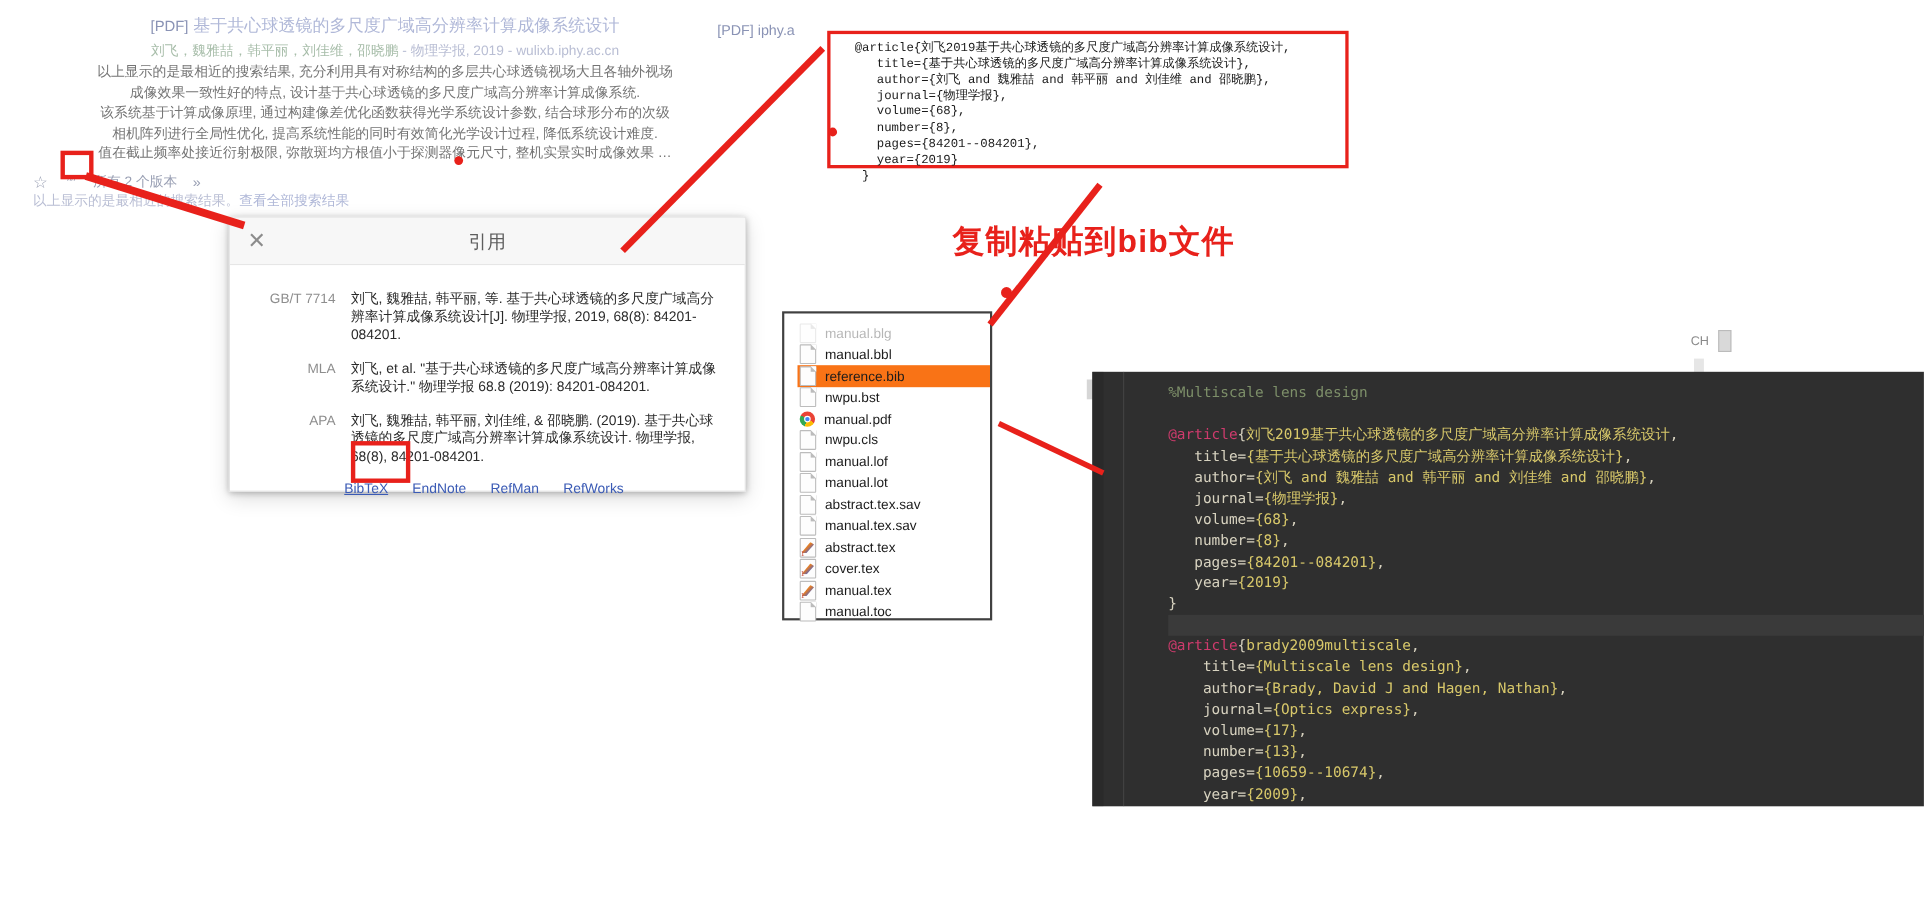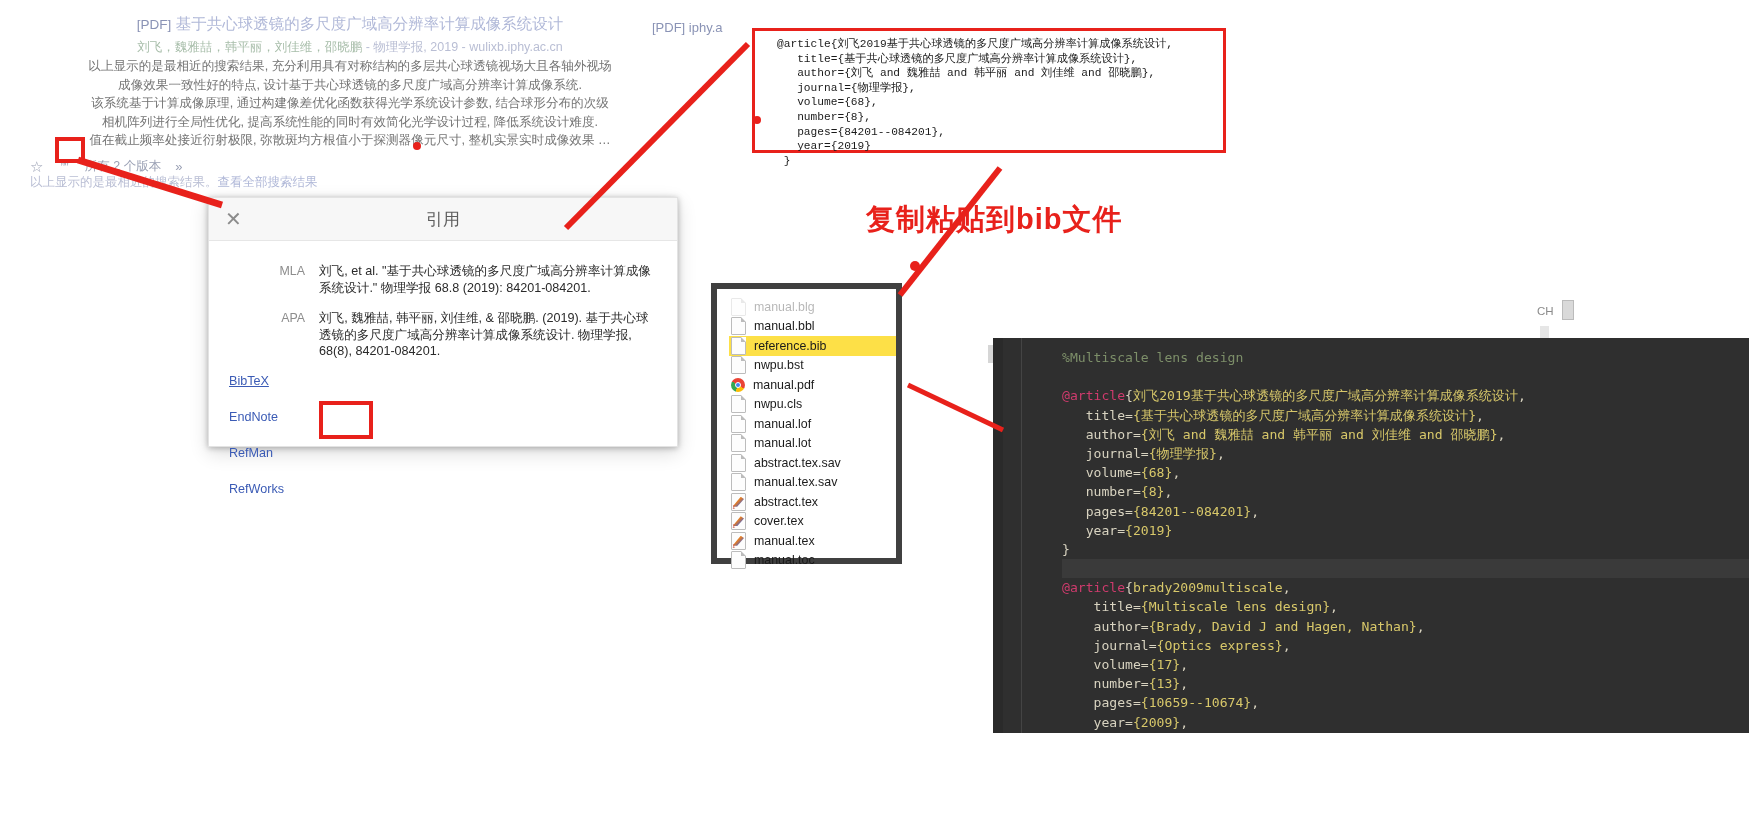--- a/index.html
+++ b/index.html
@@ -36,21 +36,21 @@
     box-shadow:0 1px 6px rgba(0,0,0,.28),0 6px 18px rgba(0,0,0,.14);
     border:1px solid #e3e3e3;
   }
   #cite-header{height:42px;border-bottom:1px solid #e6e6e6;background:#f7f7f7;position:relative;}
   #cite-close{position:absolute;left:16px;top:10px;font-size:20px;color:#8c8c8c;line-height:22px;cursor:pointer;}
   #cite-title{position:absolute;left:0;right:0;top:10px;text-align:center;font-size:17px;color:#5d5d5d;}
   .cite-row{display:flex;margin:0 0 14px 0;}
   #cite-body{padding:22px 26px 0 20px;}
   .cite-style{width:76px;flex:0 0 76px;text-align:right;font-size:12.4px;color:#8d8d8d;padding-top:1px;padding-right:14px;}
   .cite-text{flex:1;font-size:12.6px;color:#2a2a2a;line-height:16.5px;}
-  #cite-links{display:flex;gap:22px;justify-content:space-between;margin-top:4px;font-size:12.6px;flex-direction:column;}
+  #cite-links{display:flex;gap:22px;justify-content:center;margin-top:4px;font-size:12.6px;}
   #cite-links a{color:#3b5bb5;text-decoration:none;cursor:pointer;}
   #cite-links a.underlined{text-decoration:underline;}
   #bibtex-highlight{left:319px;top:401px;width:54px;height:38px;border:4px solid #e8211b;box-sizing:border-box;}
 
   
   #bibtex-box{
     left:752px;top:28px;width:474px;height:125px;
     border:3px solid #e8211b;background:#ffffff;box-sizing:border-box;
   }
   #bibtex-box pre{
@@ -59,25 +59,25 @@
     font-size:11.2px;line-height:14.6px;color:#1a1a1a;white-space:pre;
   }
   #iphy-label{left:652px;top:20px;font-size:13px;color:#8a93b5;white-space:nowrap;}
 
   
   #annot-copy{left:866px;top:200px;font-size:29px;color:#e8211b;white-space:nowrap;font-weight:bold;letter-spacing:1px;}
 
   
   #file-panel{
     left:711px;top:283px;width:191px;height:281px;
-    border:6px solid #404040;background:#ffffff;box-sizing:border-box;
+    border:2px solid #404040;background:#ffffff;box-sizing:border-box;
   }
   #file-list{padding:8px 0 0 12px;}
   .file-row{display:flex;align-items:center;height:19.5px;gap:8px;padding-left:2px;}
-  .file-row.selected{background:#fde047;}
+  .file-row.selected{background:#f97316;}
   .file-name{font-size:12.4px;color:#1b1b1b;white-space:nowrap;}
   .fi{width:13px;height:16px;flex:0 0 13px;position:relative;}
   .fi.doc{background:#fdfdfd;border:1px solid #bcbcbc;border-radius:1px;}
   .fi.doc:after{content:"";position:absolute;right:-1px;top:-1px;border-width:0 5px 5px 0;border-style:solid;border-color:#ffffff #ffffff #bcbcbc #bcbcbc;}
   .fi.tex{background:#fdfdfd;border:1px solid #bcbcbc;border-radius:1px;}
   .fi.tex:before{content:"";position:absolute;left:1px;top:3px;width:11px;height:10px;
     background:linear-gradient(135deg,#f0c040 0%,#e07b2a 45%,#4a63c8 75%,#2b3f9e 100%);
     clip-path:polygon(12% 78%,70% 0%,100% 22%,38% 100%,0% 100%);}
   .fi.tex:after{content:"1";position:absolute;left:0;bottom:-1px;font-size:7px;color:#c0392b;font-family:"Liberation Serif",serif;}
   .fi.chrome{width:14px;height:14px;flex:0 0 14px;border-radius:50%;
@@ -149,20 +149,24 @@
 
 <div class="abs" id="iphy-label">[PDF] iphy.a</div>
 
 <div class="abs" id="cite-dialog">
   <div id="cite-header">
     <span id="cite-close">✕</span>
     <div id="cite-title">引用</div>
   </div>
   <div id="cite-body">
     <div class="cite-row">
+      <div class="cite-style">GB/T 7714</div>
+      <div class="cite-text">刘飞, 魏雅喆, 韩平丽, 等. 基于共心球透镜的多尺度广域高分辨率计算成像系统设计[J]. 物理学报, 2019, 68(8): 84201-084201.</div>
+    </div>
+    <div class="cite-row">
       <div class="cite-style">MLA</div>
       <div class="cite-text">刘飞, et al. "基于共心球透镜的多尺度广域高分辨率计算成像系统设计." 物理学报 68.8 (2019): 84201-084201.</div>
     </div>
     <div class="cite-row">
       <div class="cite-style">APA</div>
       <div class="cite-text">刘飞, 魏雅喆, 韩平丽, 刘佳维, &amp; 邵晓鹏. (2019). 基于共心球透镜的多尺度广域高分辨率计算成像系统设计. 物理学报, 68(8), 84201-084201.</div>
     </div>
     <div id="cite-links">
       <a class="underlined">BibTeX</a>
       <a>EndNote</a>

